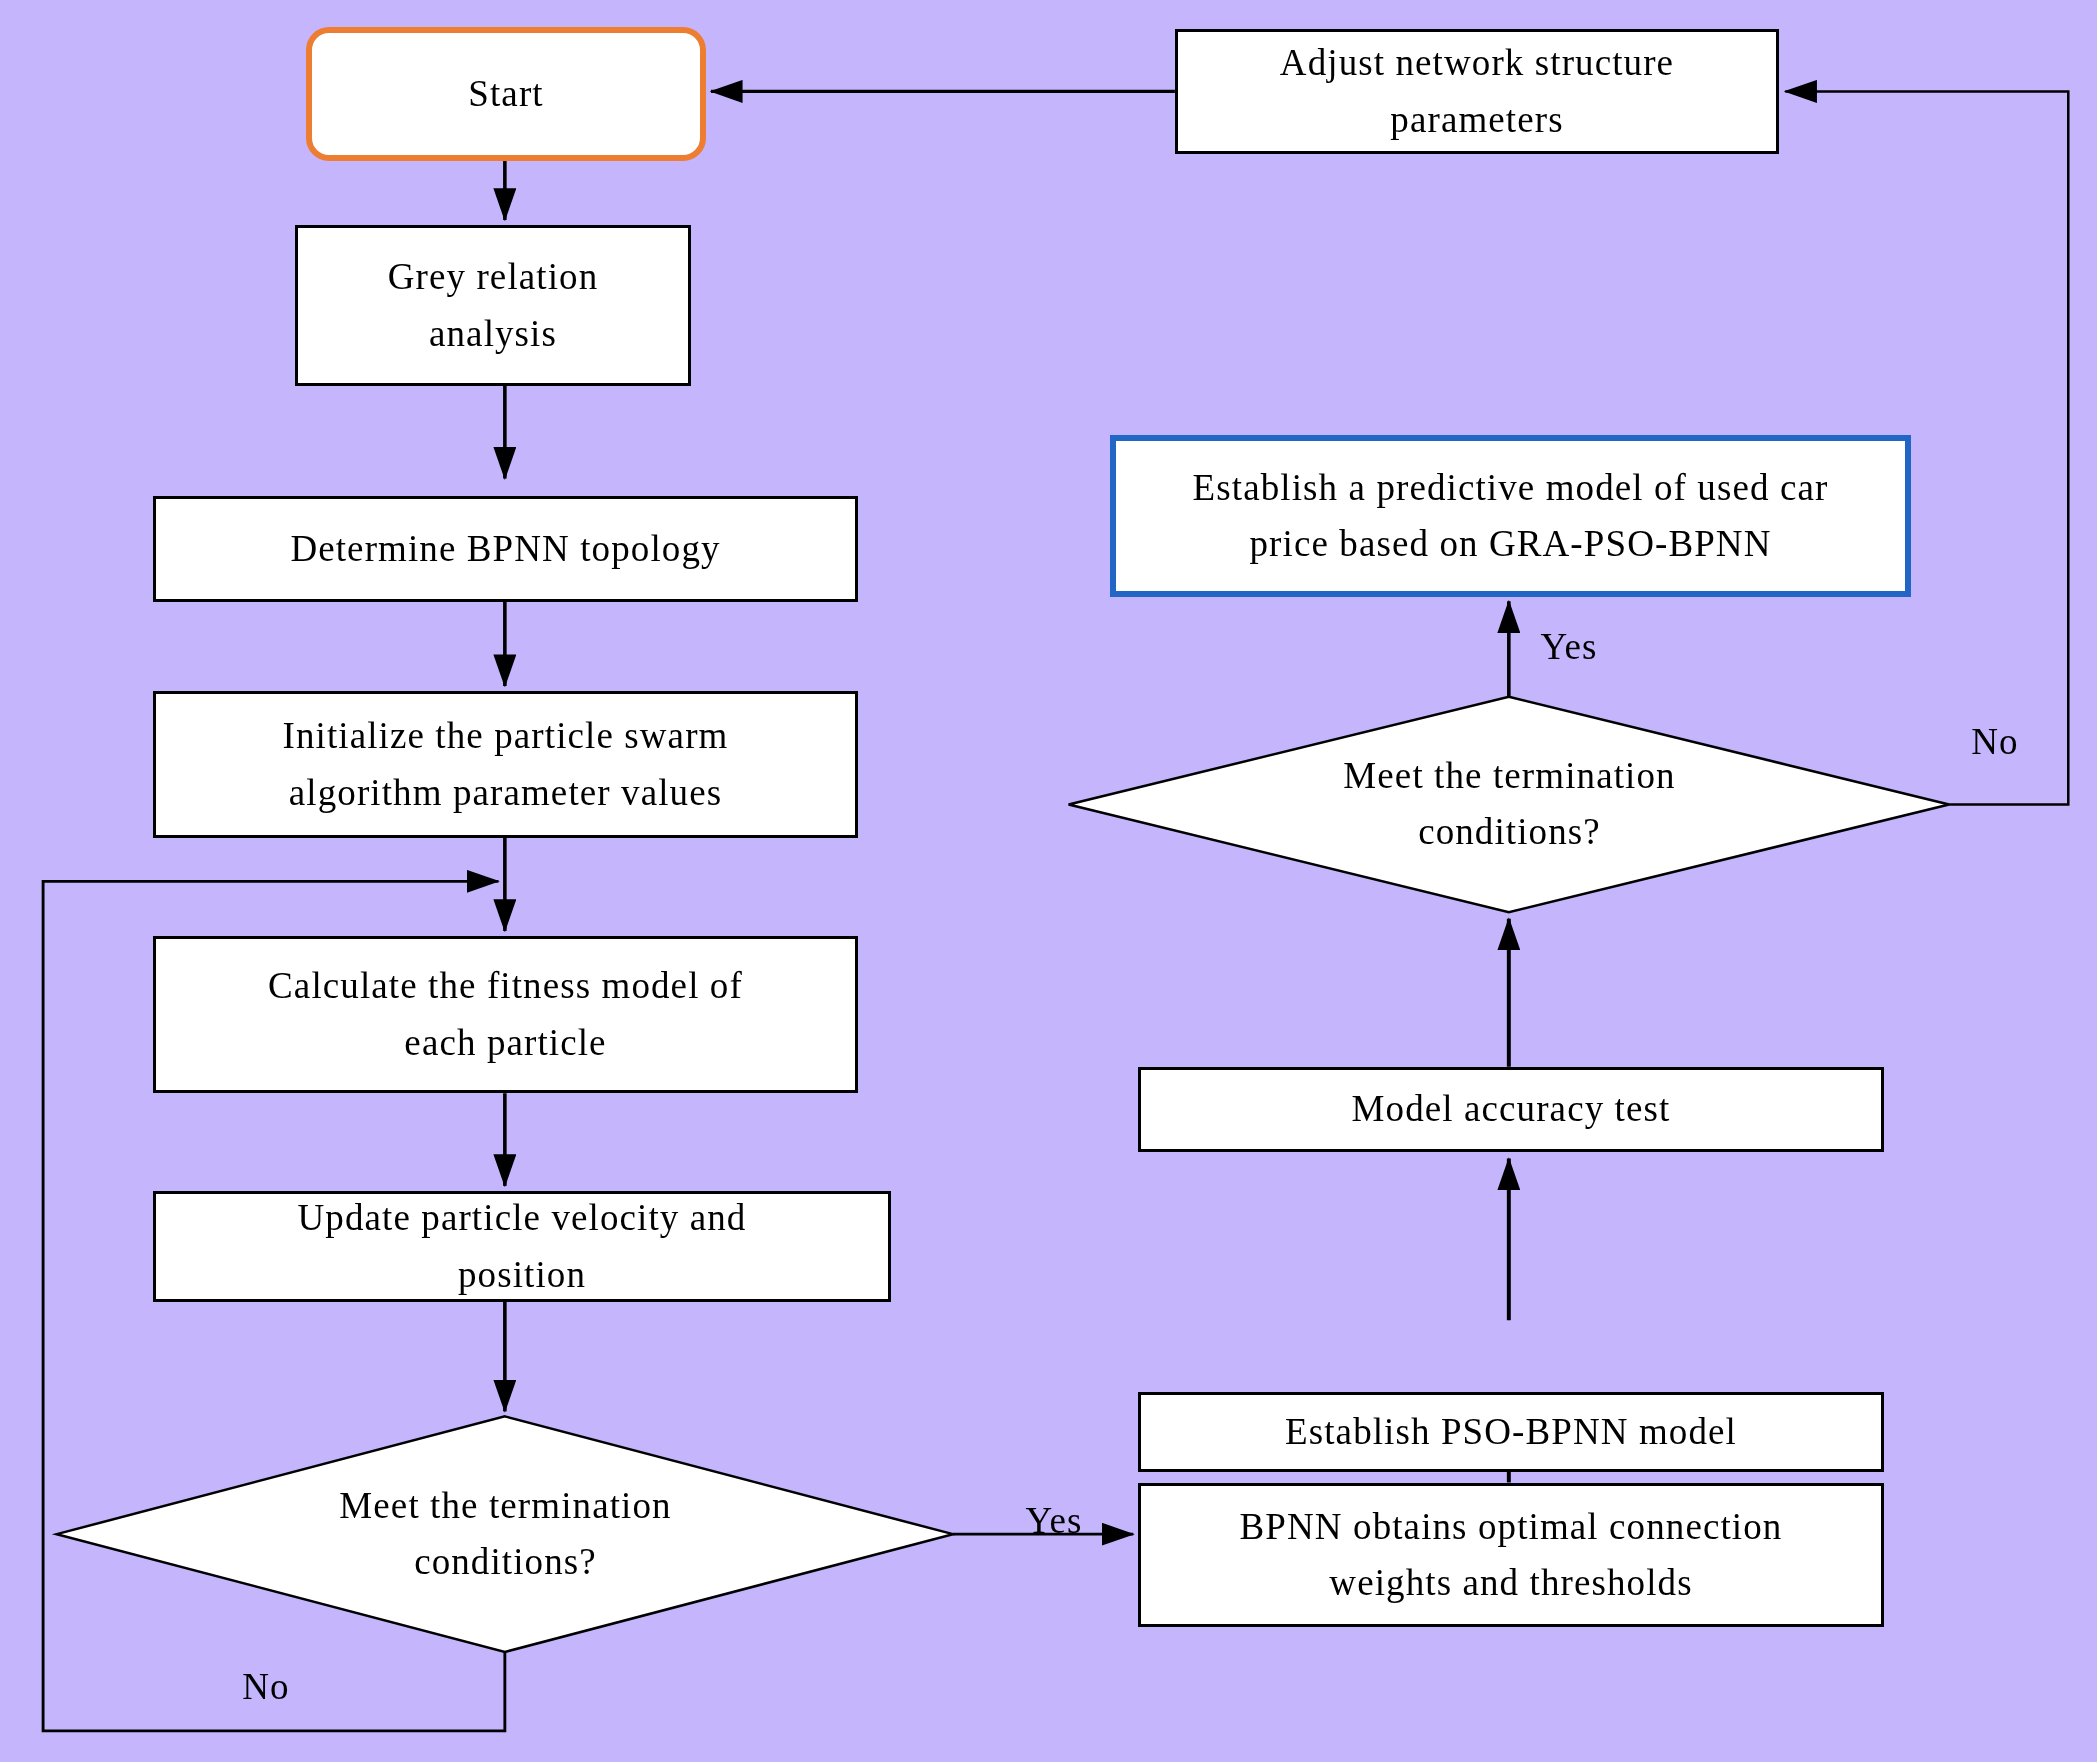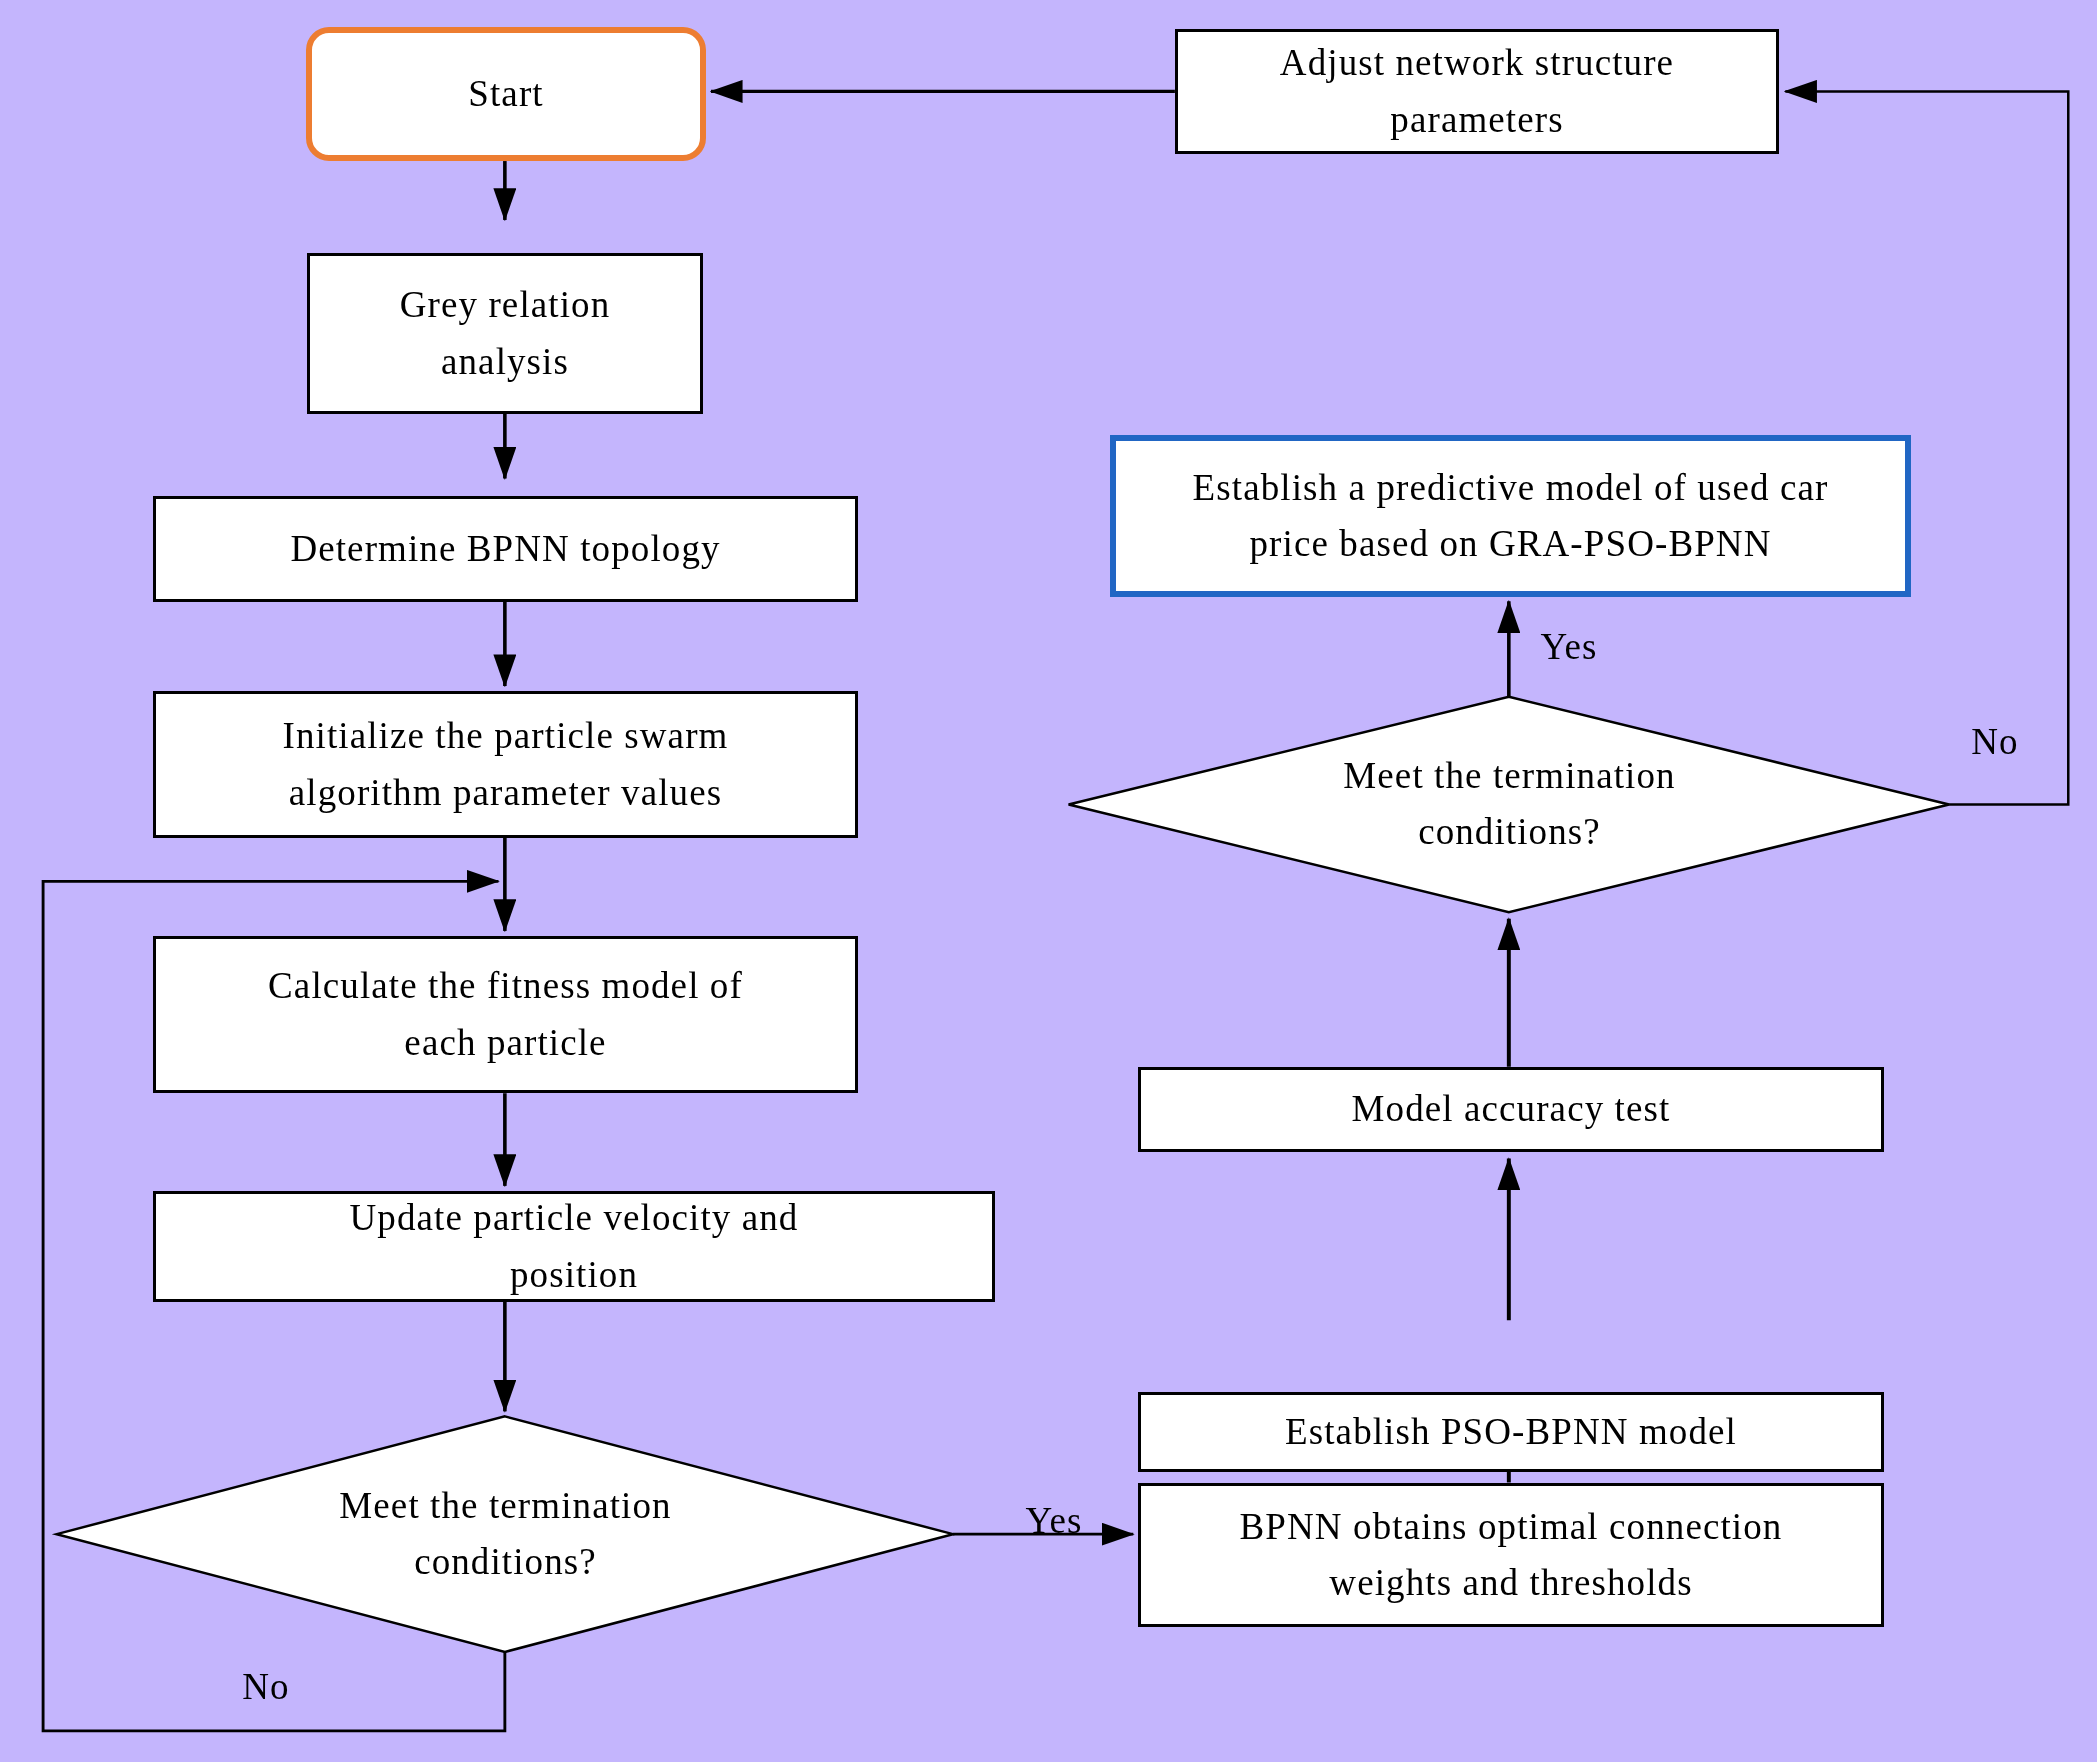--- a/index.html
+++ b/index.html
@@ -94,40 +94,40 @@
 
   <div class="node node-start" style="left: 306px; top: 27px; width: 400px; height: 134px; border-color: rgb(237, 125, 49);">
     <div class="lbl">Start</div>
   </div>
 
   <div class="node" style="left:1175px;top:29px;width:604px;height:125px;">
     <div class="lbl">Adjust network structure
 parameters</div>
   </div>
 
-  <div class="node" style="left:307px;top:225px;width:396px;height:161px;margin-top:28px;">
+  <div class="node" style="left:295px;top:225px;width:396px;height:161px;">
     <div class="lbl">Grey relation
 analysis</div>
   </div>
 
   <div class="node" style="left:153px;top:496px;width:705px;height:106px;">
     <div class="lbl">Determine BPNN topology</div>
   </div>
 
   <div class="node" style="left:153px;top:691px;width:705px;height:147px;">
     <div class="lbl">Initialize the particle swarm
 algorithm parameter values</div>
   </div>
 
   <div class="node" style="left:153px;top:936px;width:705px;height:157px;">
     <div class="lbl">Calculate the fitness model of
 each particle</div>
   </div>
 
-  <div class="node" style="left:153px;top:1191px;width:842px;height:111px;">
+  <div class="node" style="left:153px;top:1191px;width:738px;height:111px;">
     <div class="lbl">Update particle velocity and
 position</div>
   </div>
 
   <div class="node node-highlight" style="left: 1110px; top: 435px; width: 801px; height: 162px; border-color: rgb(33, 102, 196);">
     <div class="lbl">Establish a predictive model of used car
 price based on GRA-PSO-BPNN</div>
   </div>
 
   <div class="node" style="left:1138px;top:1067px;width:746px;height:85px;">

